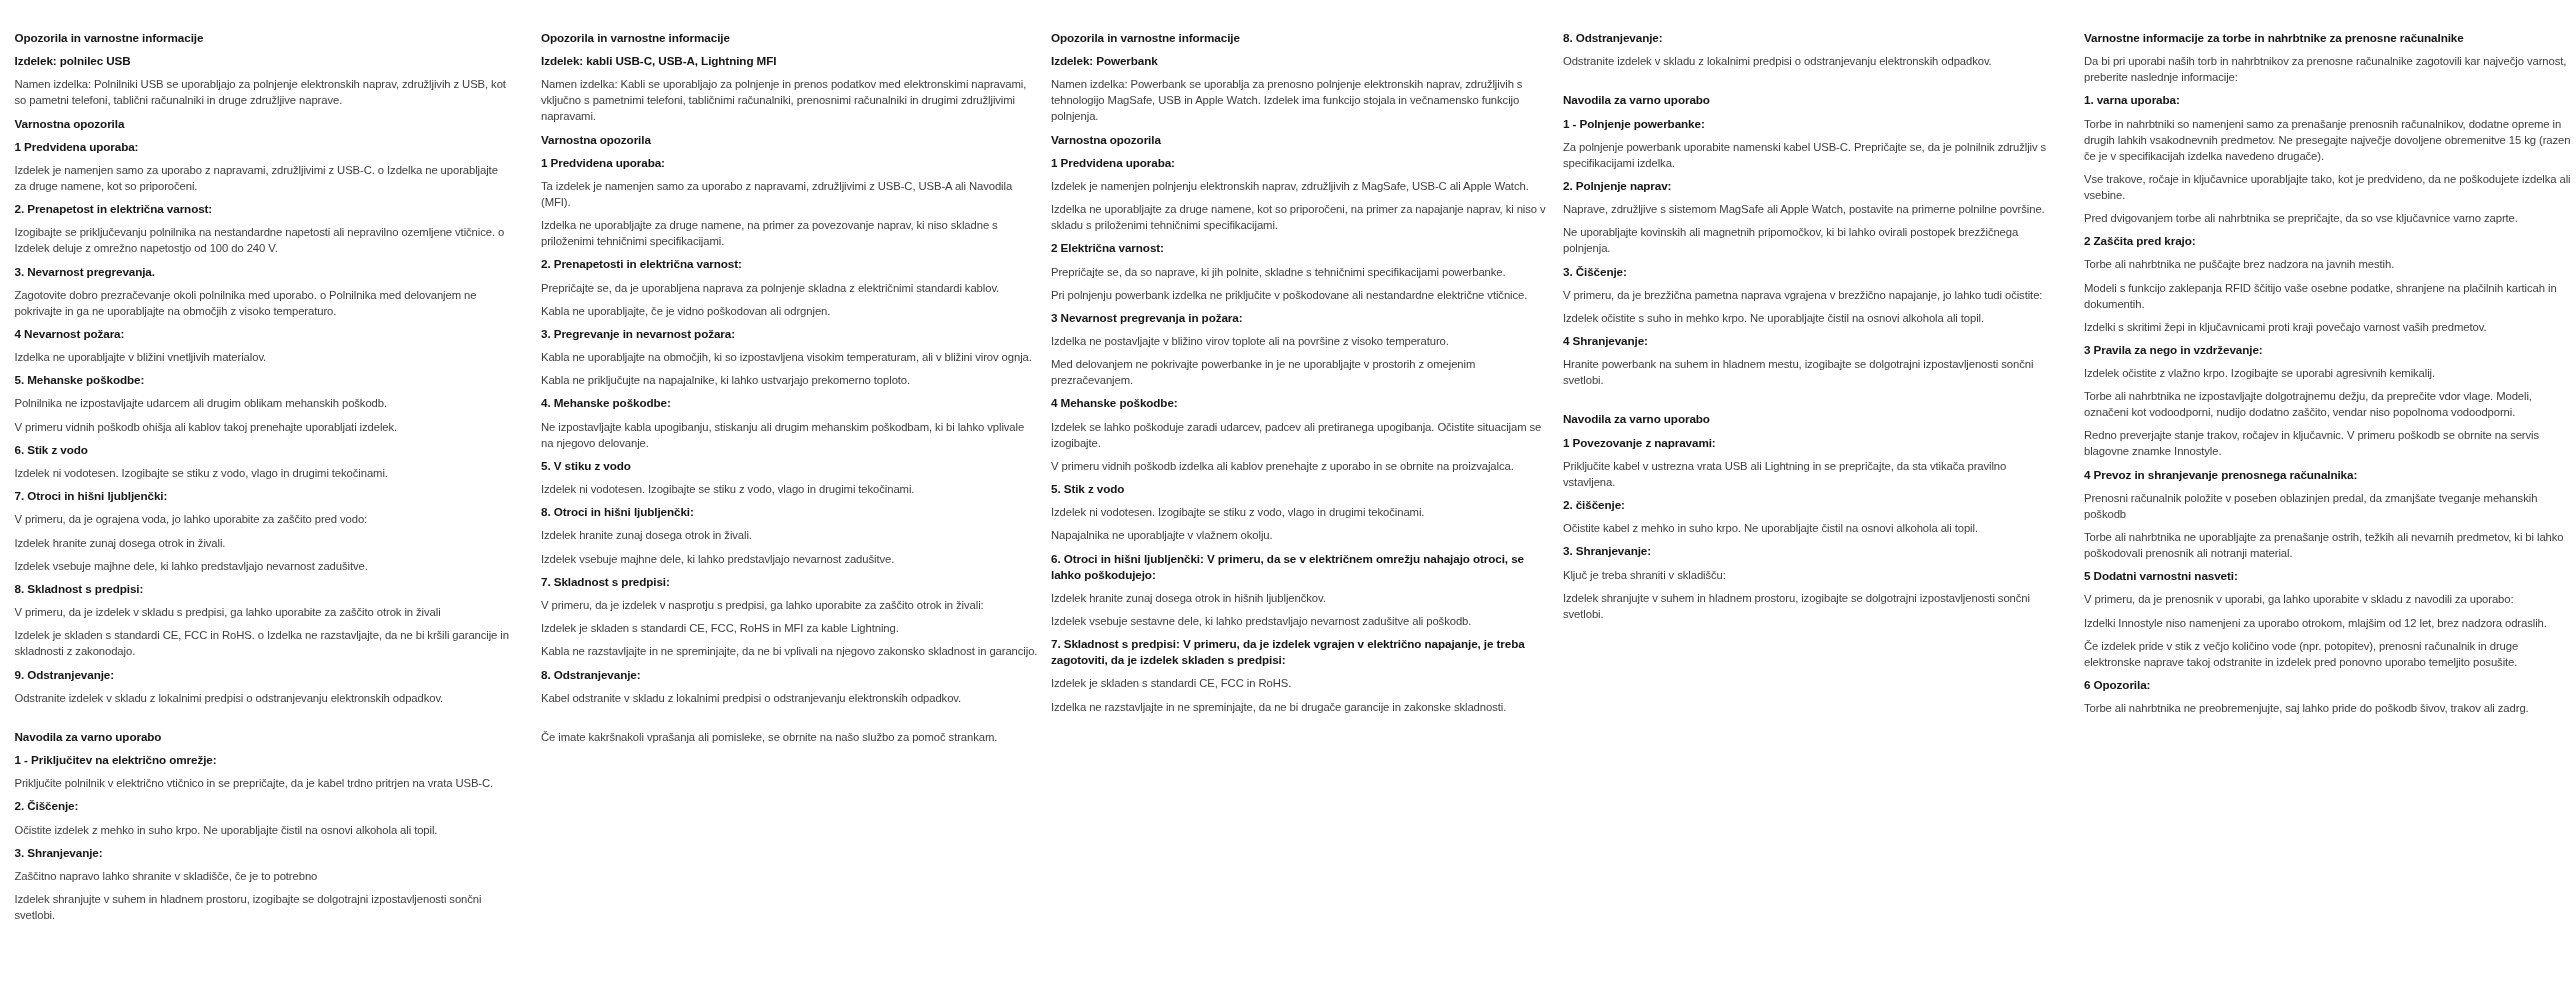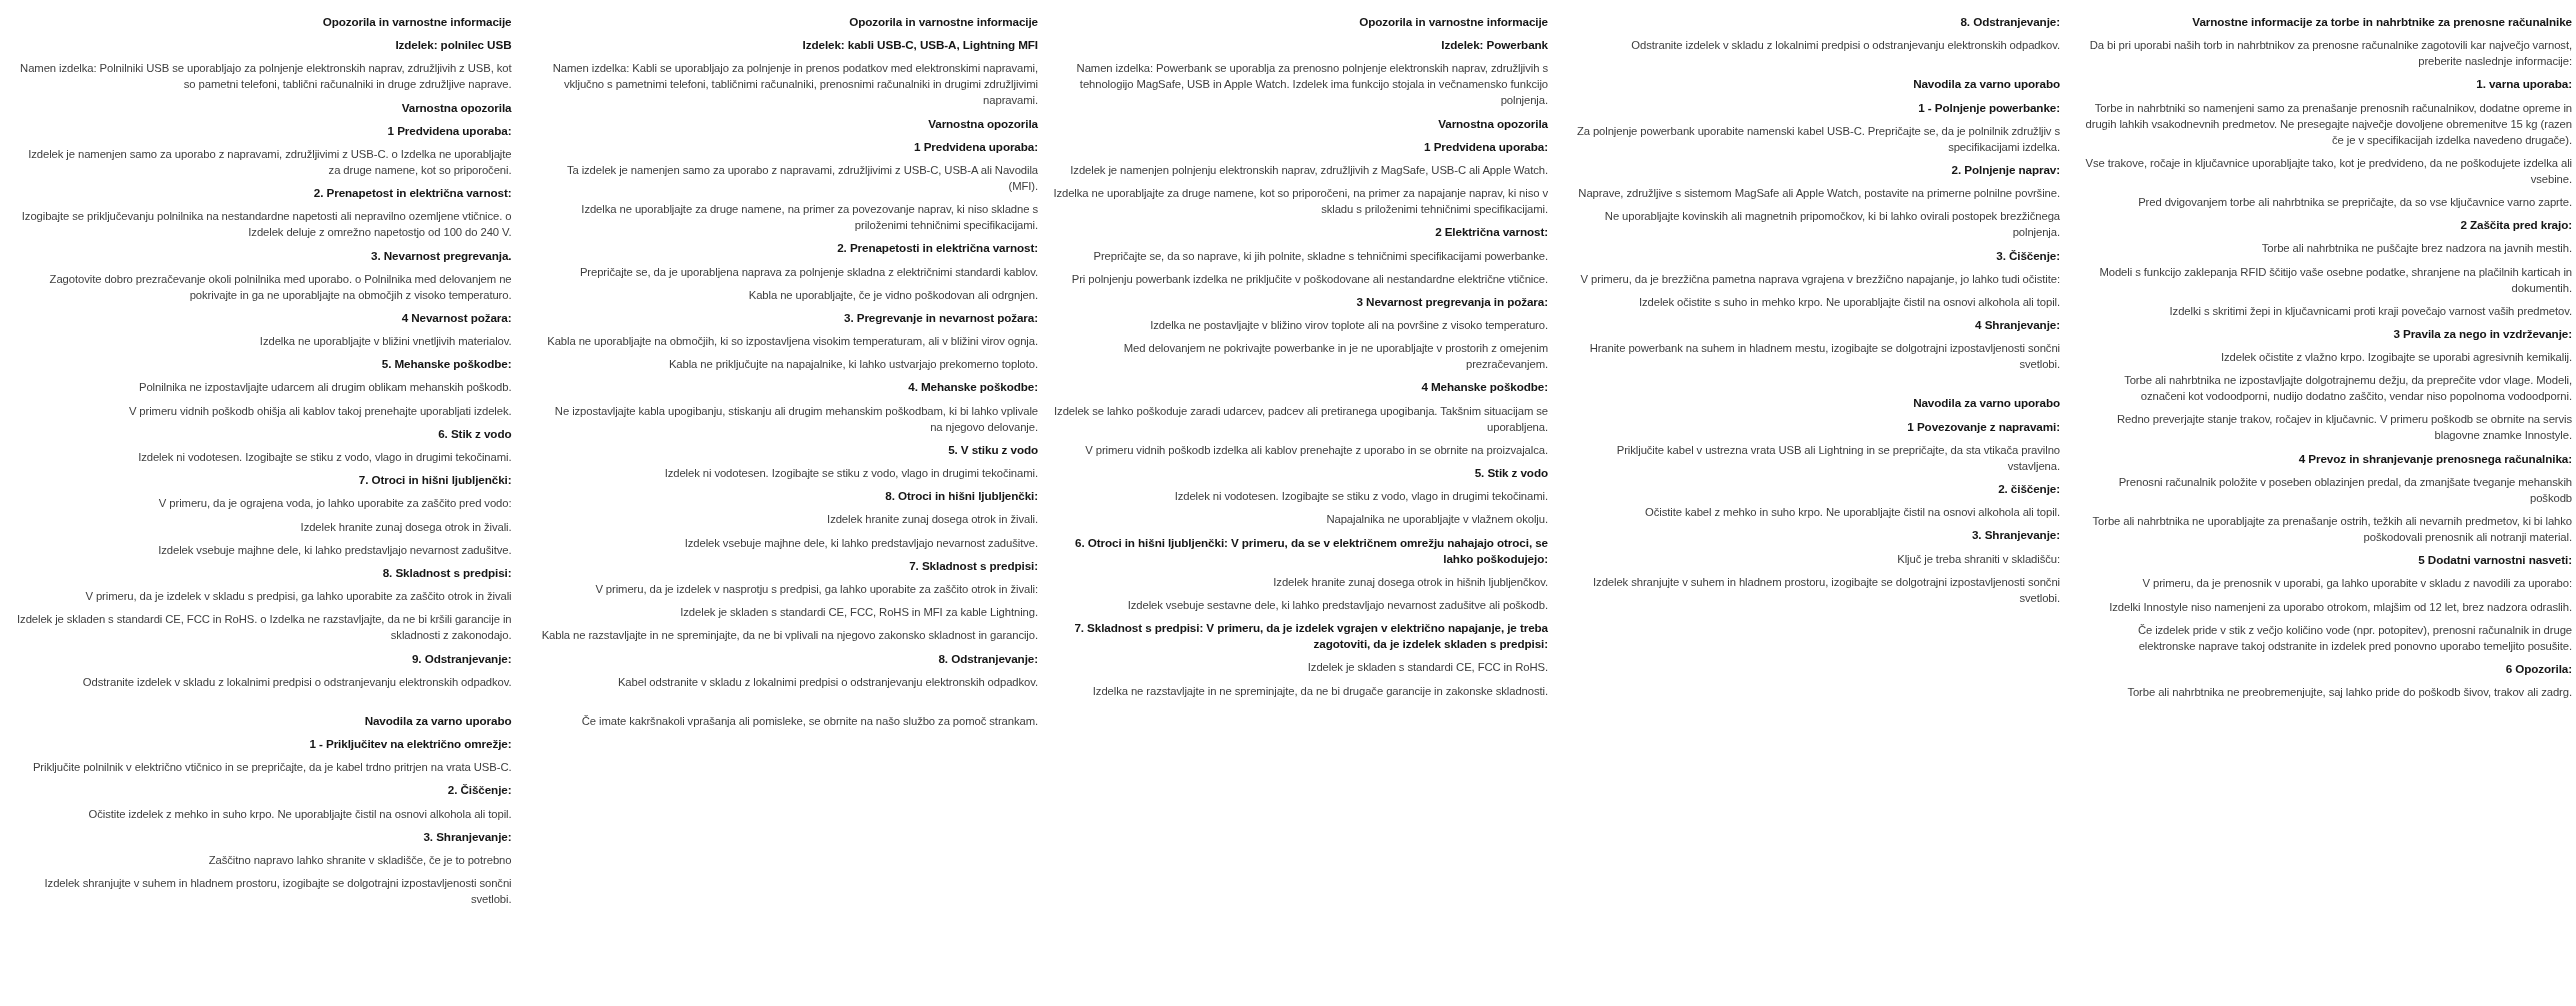--- a/index.html
+++ b/index.html
@@ -10,23 +10,22 @@
     -webkit-font-smoothing:antialiased;
   }
   .doc{
     position:relative;
     width:2576px;height:1006px;
     overflow:hidden;
     background:#ffffff;
   }
   .col{
     position:absolute;
-    top:14px;
+    top:30px;
     width:497px;
-    text-align:right;
   }
   .col-1{left:14.5px;}
   .col-2{left:541px;}
   .col-3{left:1051px;}
   .col-4{left:1563px;}
   .col-5{left:2084px;width:488px;}
   .hd{
     font-size:11.7px;
     line-height:16px;
     font-weight:700;
@@ -123,21 +122,21 @@
       <h3 class="hd">1 Predvidena uporaba:</h3>
       <p class="para">Izdelek je namenjen polnjenju elektronskih naprav, združljivih z MagSafe, USB-C ali Apple Watch.</p>
       <p class="para">Izdelka ne uporabljajte za druge namene, kot so priporočeni, na primer za napajanje naprav, ki niso v skladu s priloženimi tehničnimi specifikacijami.</p>
       <h3 class="hd">2 Električna varnost:</h3>
       <p class="para">Prepričajte se, da so naprave, ki jih polnite, skladne s tehničnimi specifikacijami powerbanke.</p>
       <p class="para">Pri polnjenju powerbank izdelka ne priključite v poškodovane ali nestandardne električne vtičnice.</p>
       <h3 class="hd">3 Nevarnost pregrevanja in požara:</h3>
       <p class="para">Izdelka ne postavljajte v bližino virov toplote ali na površine z visoko temperaturo.</p>
       <p class="para">Med delovanjem ne pokrivajte powerbanke in je ne uporabljajte v prostorih z omejenim prezračevanjem.</p>
       <h3 class="hd">4 Mehanske poškodbe:</h3>
-      <p class="para">Izdelek se lahko poškoduje zaradi udarcev, padcev ali pretiranega upogibanja. Takšnim situacijam se uporabljena.</p>
+      <p class="para">Izdelek se lahko poškoduje zaradi udarcev, padcev ali pretiranega upogibanja. Očistite situacijam se izogibajte.</p>
       <p class="para">V primeru vidnih poškodb izdelka ali kablov prenehajte z uporabo in se obrnite na proizvajalca.</p>
       <h3 class="hd">5. Stik z vodo</h3>
       <p class="para">Izdelek ni vodotesen. Izogibajte se stiku z vodo, vlago in drugimi tekočinami.</p>
       <p class="para">Napajalnika ne uporabljajte v vlažnem okolju.</p>
       <h3 class="hd">6. Otroci in hišni ljubljenčki: V primeru, da se v električnem omrežju nahajajo otroci, se lahko poškodujejo:</h3>
       <p class="para">Izdelek hranite zunaj dosega otrok in hišnih ljubljenčkov.</p>
       <p class="para">Izdelek vsebuje sestavne dele, ki lahko predstavljajo nevarnost zadušitve ali poškodb.</p>
       <h3 class="hd">7. Skladnost s predpisi: V primeru, da je izdelek vgrajen v električno napajanje, je treba zagotoviti, da je izdelek skladen s predpisi:</h3>
       <p class="para">Izdelek je skladen s standardi CE, FCC in RoHS.</p>
       <p class="para">Izdelka ne razstavljajte in ne spreminjajte, da ne bi drugače garancije in zakonske skladnosti.</p>

